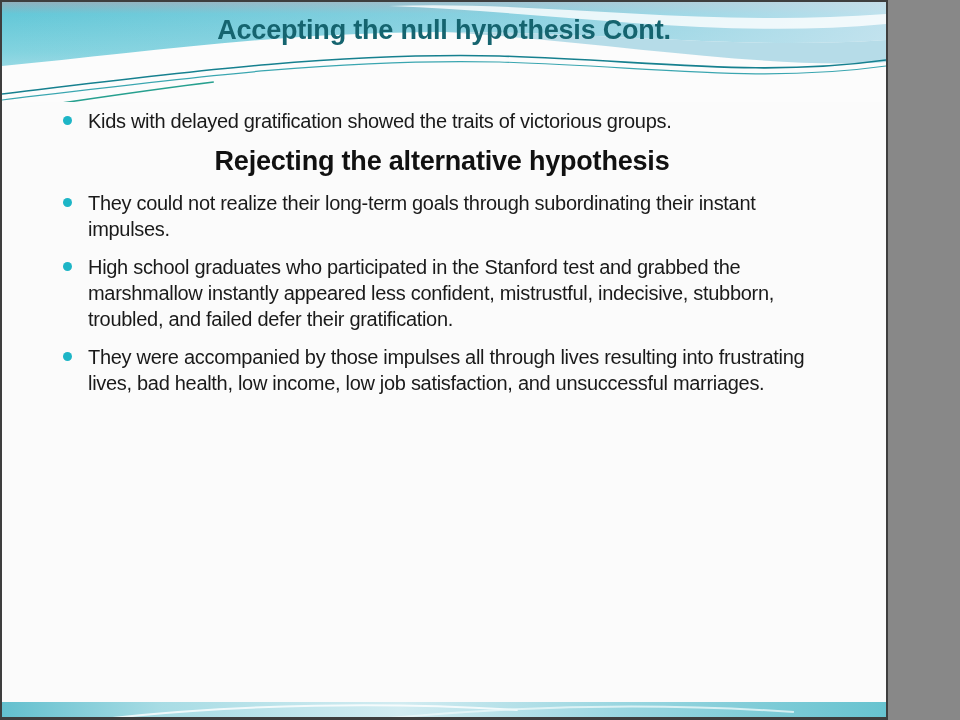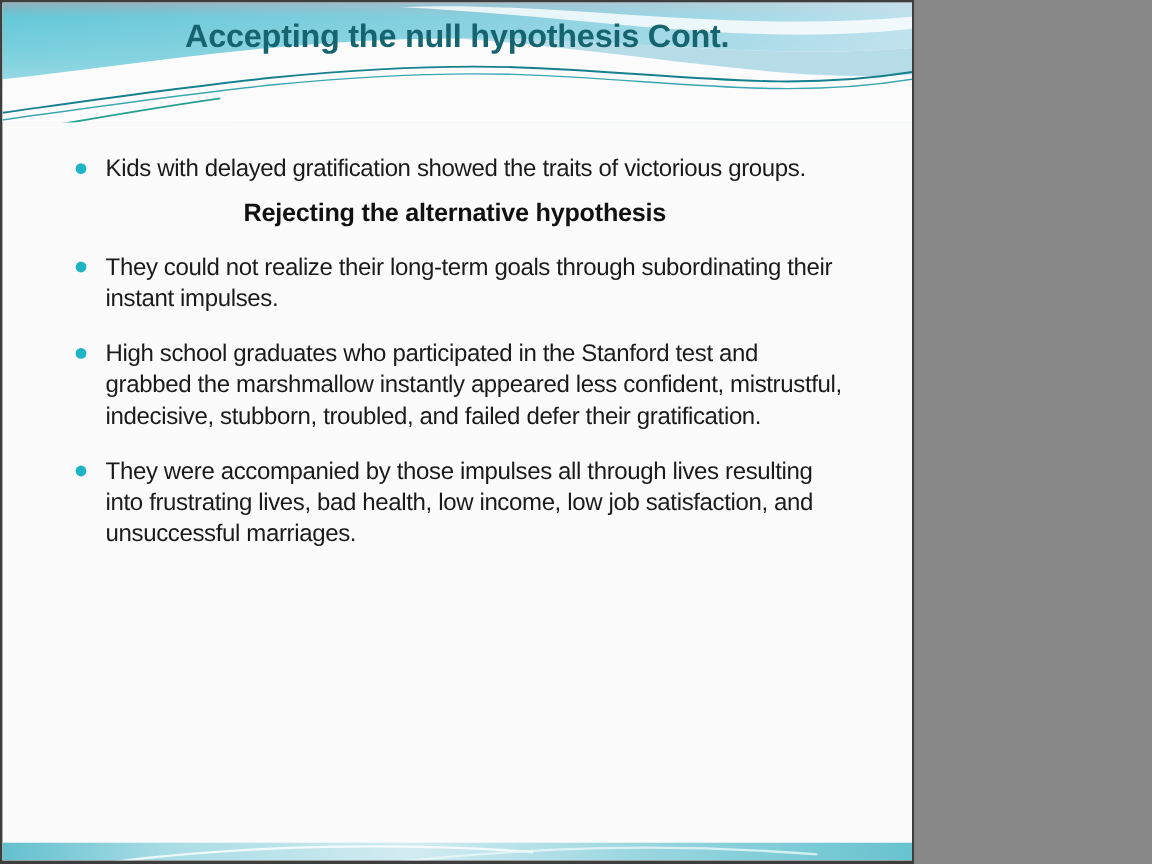--- a/index.html
+++ b/index.html
@@ -1,49 +1,49 @@
 <!DOCTYPE html>
 <html><head>
 <meta charset="utf-8">
 <style>
   html,body{margin:0;padding:0;background:#888;}
   .slide{
     position:relative;
-    width:762px;height:720px;
+    width:888px;height:720px;
     box-sizing:border-box;
     background:#fbfbfb;
     border:2px solid #3e3e3e;
     border-bottom-width:3px;
     overflow:hidden;
     font-family:"Liberation Sans","DejaVu Sans",sans-serif;
   }
   .top-wave{position:absolute;top:0;left:0;width:100%;height:100px;}
   .top-wave svg{display:block;width:100%;height:100%;}
   .slide-title{
     position:absolute;top:13px;left:0;right:0;
     margin:0;text-align:center;
     font-size:27px;font-weight:bold;
     letter-spacing:-0.2px;
     color:#15646f;
   }
   .content{
     position:absolute;top:106px;left:52px;right:56px;
   }
-  .bullet{display:flex;margin-bottom:12px;margin-top:20px;}
+  .bullet{display:flex;margin-bottom:12px;}
   .dot{flex:0 0 34px;}
   .dot::after{
     content:'';display:block;width:9px;height:9px;border-radius:50%;
     background:#1db5c6;margin-top:8px;margin-left:9px;
   }
   .bullet-text{
     font-size:20px;line-height:26px;color:#1a1a1a;
     letter-spacing:-0.3px;
   }
   .section-heading{
-    font-size:21px;font-weight:bold;color:#111;
+    font-size:27px;font-weight:bold;color:#111;
     text-align:center;margin:6px 0 13px 0;letter-spacing:-0.2px;
   }
   .bottom-wave{position:absolute;bottom:0;left:0;width:100%;height:15px;}
   .bottom-wave svg{display:block;width:100%;height:100%;}
 </style>
 </head>
 <body>
 
 <div class="slide">
 

